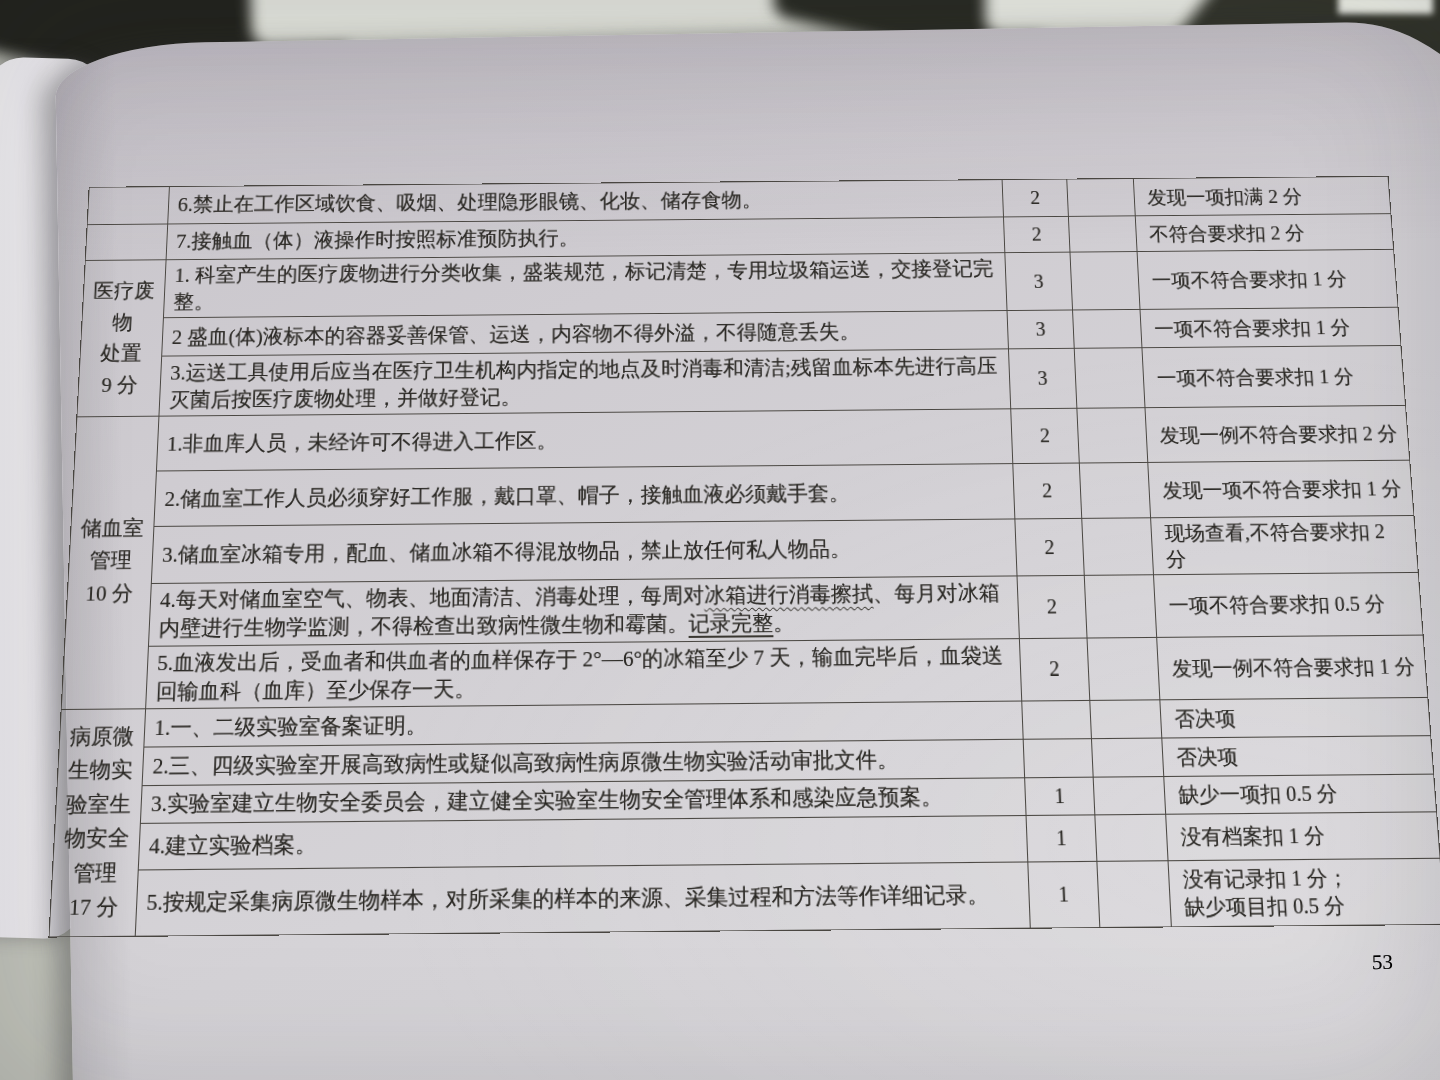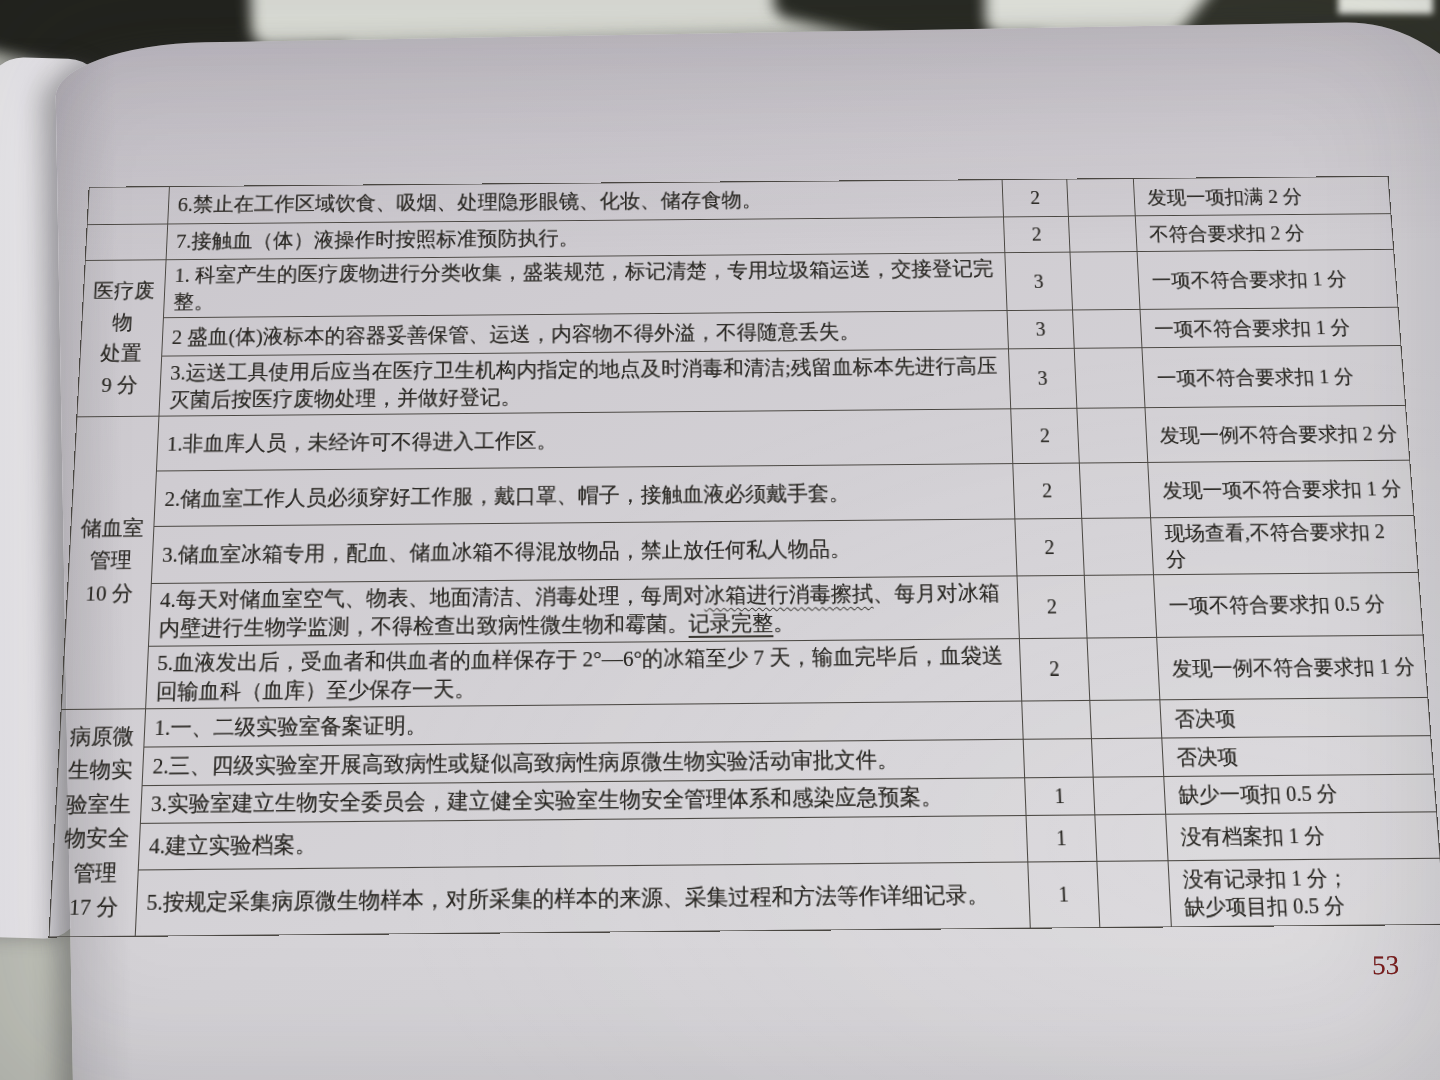--- a/index.html
+++ b/index.html
@@ -59,21 +59,21 @@
   td.cat{width:78px;text-align:center;font-size:21px;line-height:1.55;white-space:pre-line;padding:0 2px;}
   td.item{width:842px;font-size:21px;line-height:1.34;padding:2px 10px 2px 9px;text-align:left;}
   td.score{width:64px;text-align:center;font-size:20px;}
   td.blank{width:66px;}
   td.remark{width:242px;font-size:20px;line-height:1.3;padding:2px 8px 2px 13px;text-align:left;}
   .preline{white-space:pre-line;}
   .u-wavy{text-decoration:underline;text-decoration-style:wavy;text-decoration-thickness:1.4px;text-underline-offset:5px;text-decoration-color:#3a3731;}
   .u-line{text-decoration:underline;text-decoration-thickness:1.6px;text-underline-offset:5px;text-decoration-color:#3a3731;}
   
   .page-number{
-    position:absolute;left:1372px;top:950px;font-size:27px;color:#7f1d1d;
+    position:absolute;left:1372px;top:950px;font-size:21px;color:#000000;
     transform:rotate(-1deg);text-shadow:0 0 .6px rgba(60,58,54,.5);
   }
 </style>
 </head>
 <body>
 
 <div class="desk">
   <div class="patch patch-dark-tl"></div>
   <div class="patch patch-light-top"></div>
   <div class="patch patch-dark-mid"></div>

